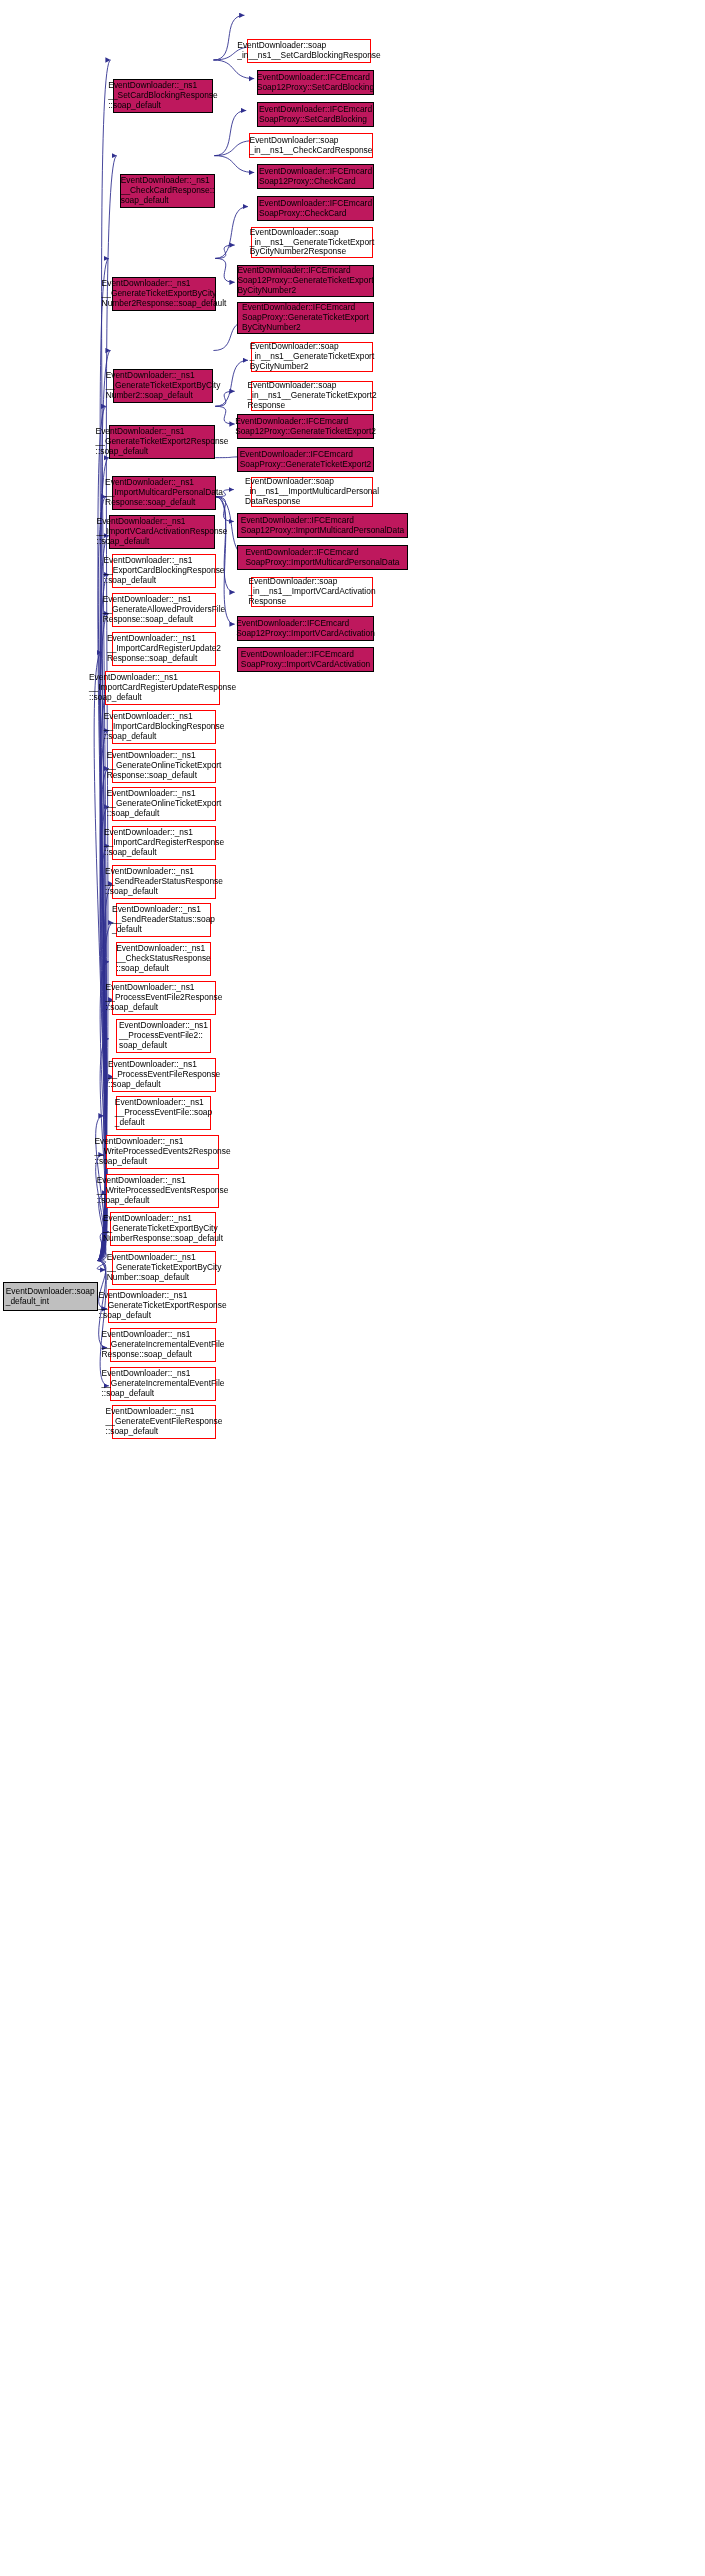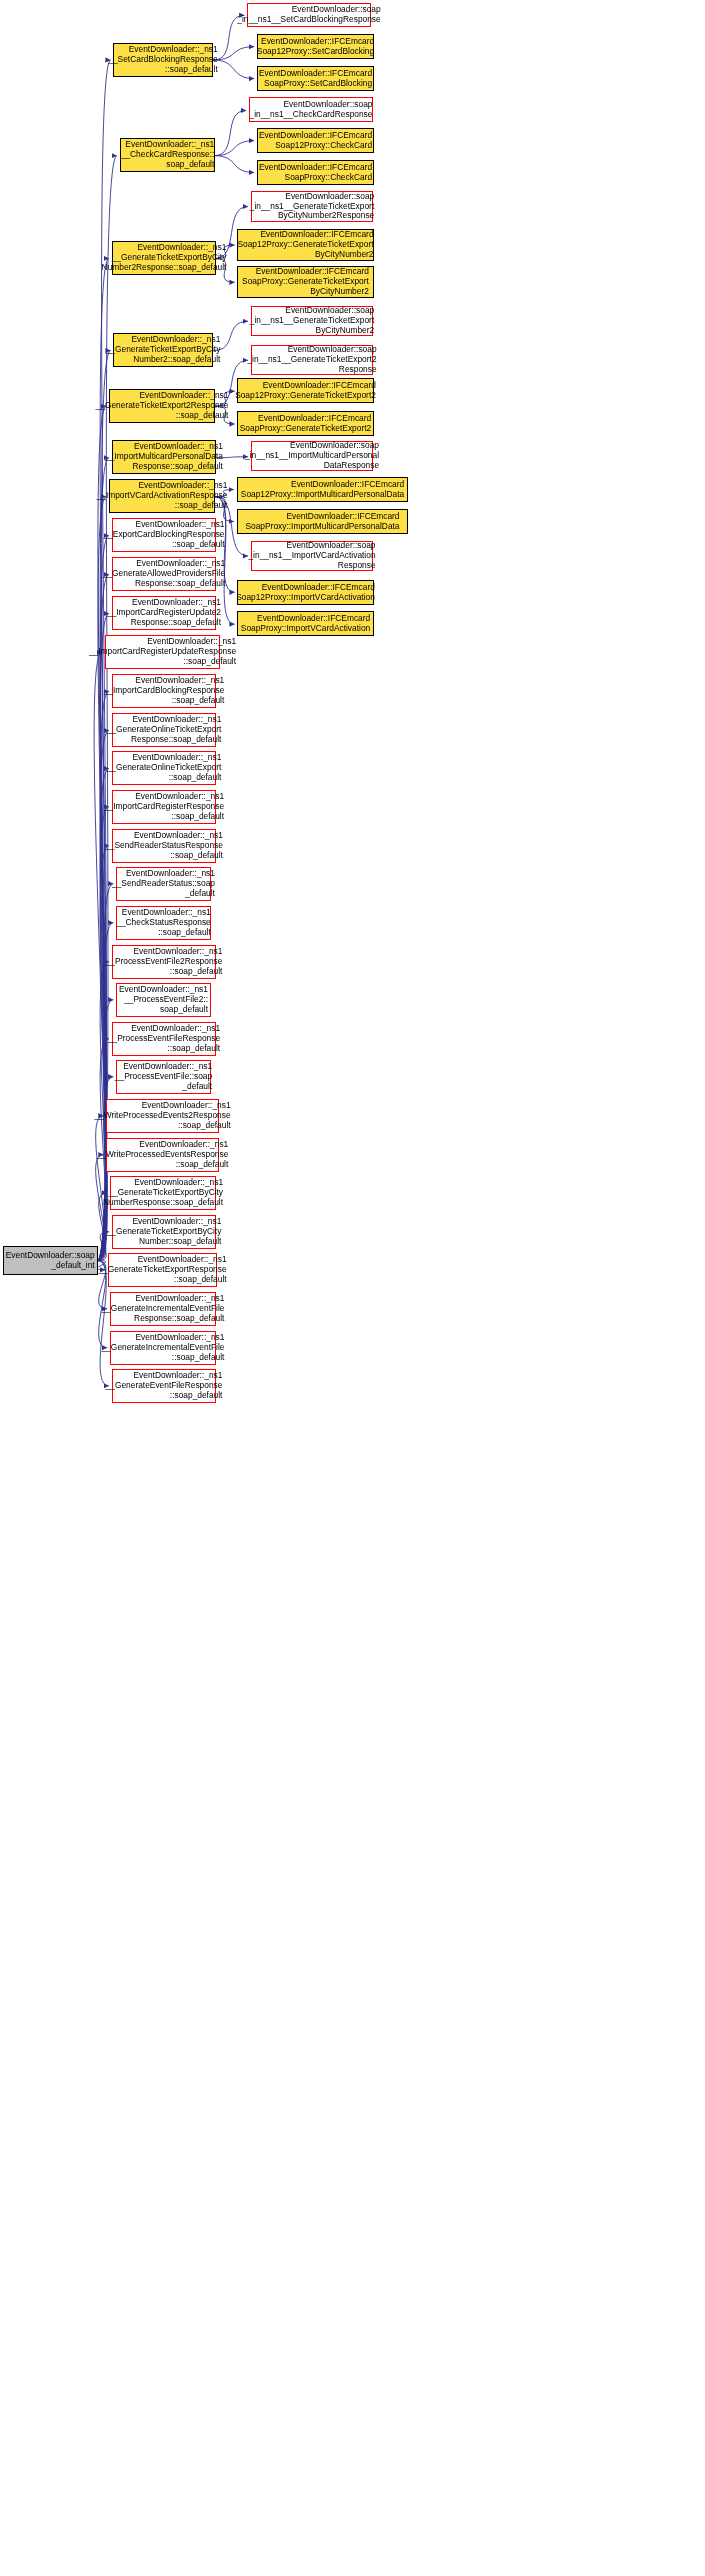--- a/index.html
+++ b/index.html
@@ -1,22 +1,22 @@
 <!DOCTYPE html>
 <html style="font-size:14px"><head>
 <meta charset="utf-8">
 <style>
   html,body{margin:0;padding:0;background:#ffffff;}
   body{font-family:"Liberation Sans",sans-serif;}
   #canvas{position:relative;width:705px;height:2576px;overflow:hidden;background:#fff;}
   .node{position:absolute;box-sizing:border-box;border:0.9px solid #ff0000;background:#ffffff;
-        display:flex;align-items:center;justify-content:center;text-align:right;
-        font-size:8.4px;line-height:9.7px;color:#000;padding:0.9px 1.8px;white-space:pre-line;}
+        display:flex;align-items:center;justify-content:center;text-align:left;
+        font-size:8.4px;line-height:9.7px;color:#000;padding:0.9px 1.8px;white-space:pre-line;margin-top:36px;}
   .node.root{border-color:#000000;background:#bfbfbf;}
-  .node.dark{border-color:#000000;background:#fde047;}
+  .node.dark{border-color:#000000;background:#be185d;}
   svg.edges{position:absolute;left:0;top:0;width:705px;height:2576px;overflow:visible;pointer-events:none;}
 </style>
 </head>
 <body>
 
 <div id="canvas">
   <svg class="edges" viewBox="0 0 796 2907" width="705" height="2576">
     <defs>
       <marker id="arrow" markerWidth="7" markerHeight="7" refX="6" refY="3" orient="auto">
         <path d="M0,0 L6,3 L0,6 z" fill="#30308f"></path>

